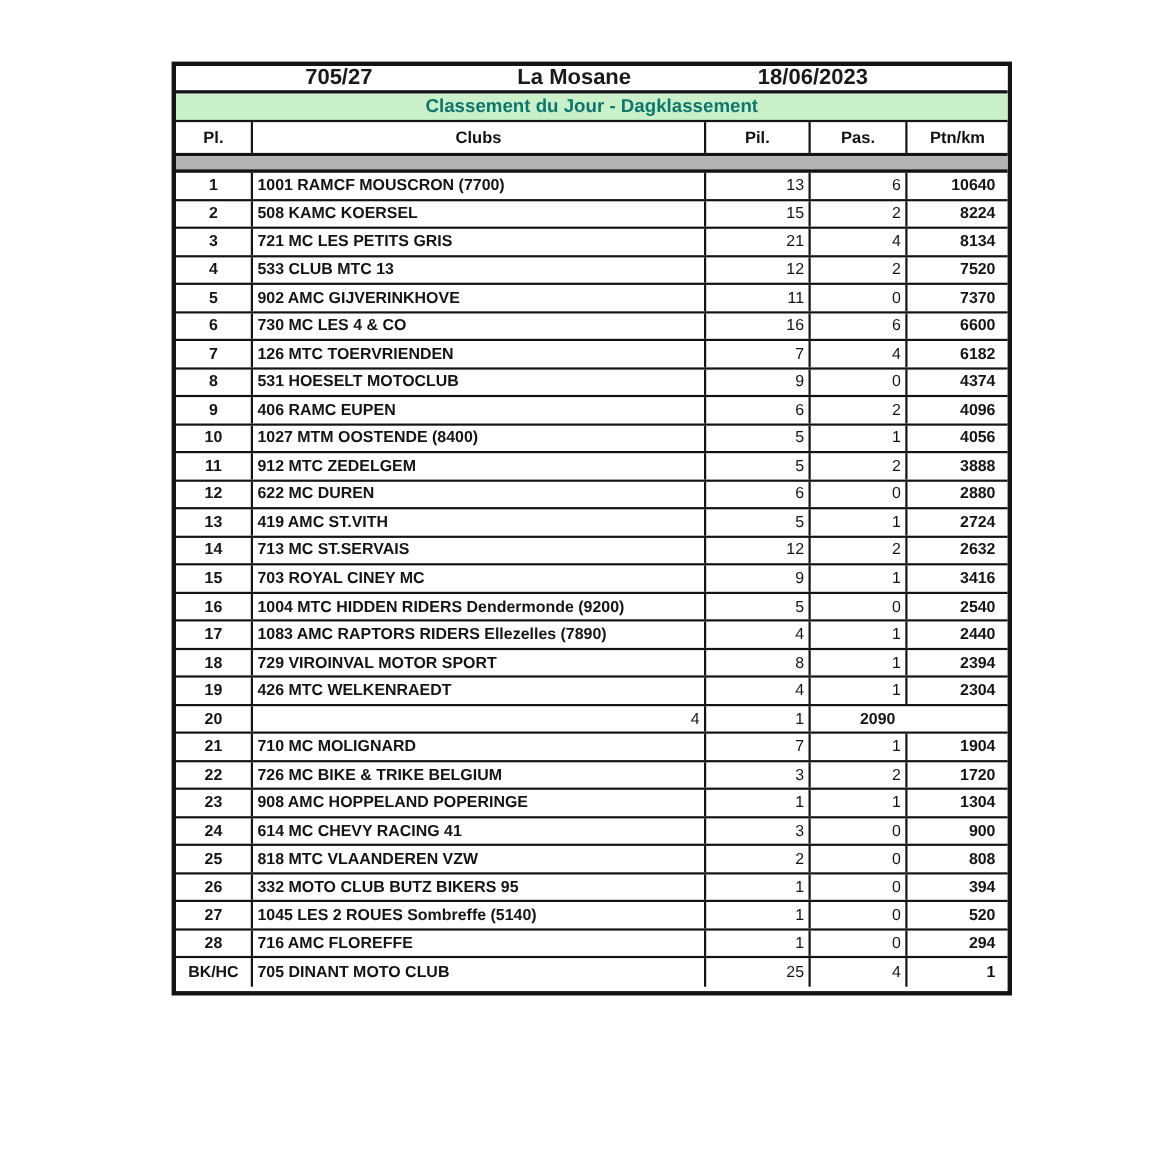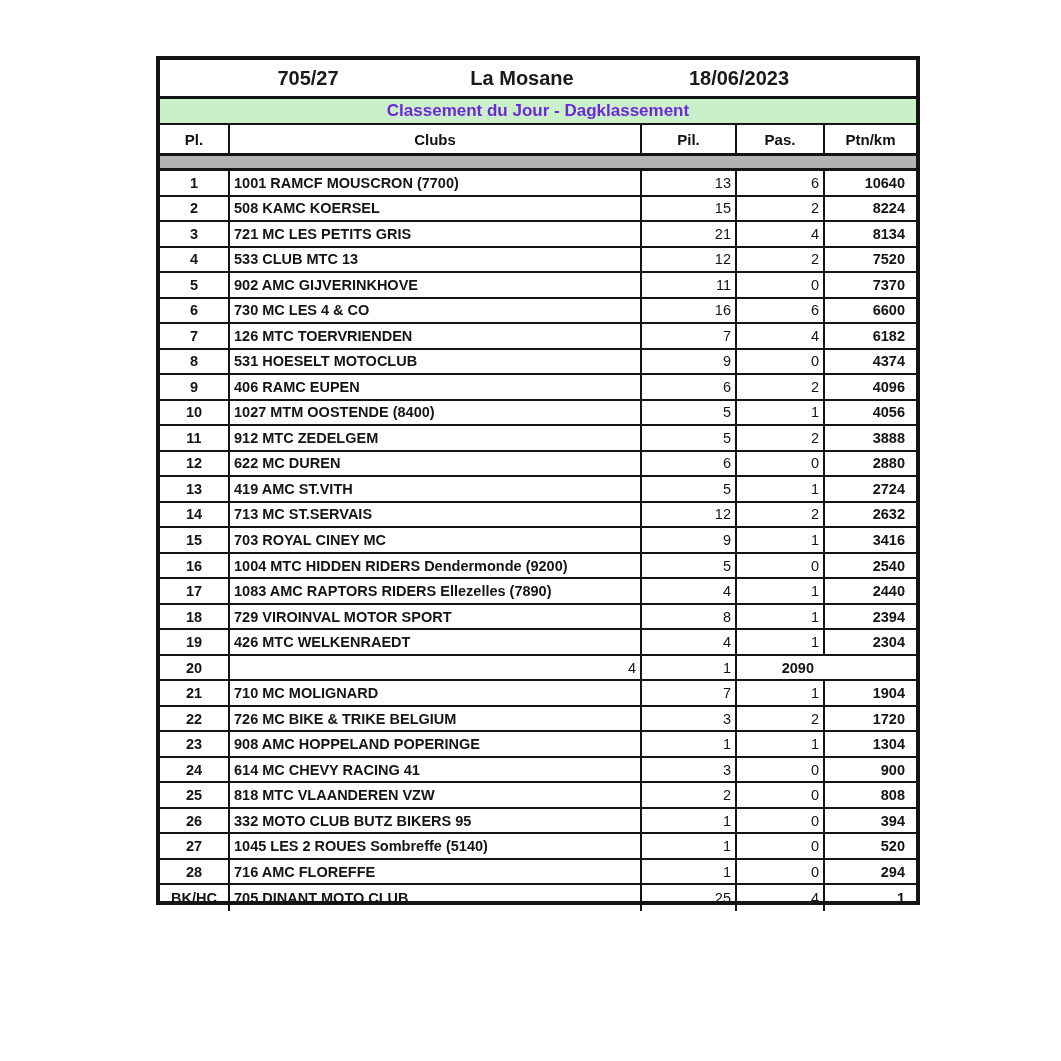--- a/index.html
+++ b/index.html
@@ -16,21 +16,21 @@
     position: absolute;
     left: 156px; top: 56px;
     width: 764px; height: 849px;
     border: 4px solid var(--border, #141414);
     background: #ffffff;
   }
 
   
   .title-row {
     position: relative;
-    height: 39px;
+    height: 25px;
     border-bottom: 3px solid var(--border, #141414);
     background: #ffffff;
   }
   .title-row .tcell {
     position: absolute;
     top: 50%;
     transform: translate(-50%, -50%);
     font-size: 20px;
     font-weight: bold;
     color: #1a1a1a;
@@ -39,21 +39,21 @@
   .t-num  { left: 148px; }
   .t-name { left: 362px; }
   .t-date { left: 579px; }
 
   
   .banner-row {
     height: 26px;
     border-bottom: 2px solid var(--border, #141414);
     background: var(--banner-bg, #c9f0c9);
     display: flex; align-items: center; justify-content: center;
-    font-size: 17px; font-weight: bold; color: #6d28d9;
+    font-size: 17px; font-weight: bold; color: #0f766e;
   }
 
   
   .header-row {
     height: 31px;
     border-bottom: 3px solid var(--border, #141414);
     display: grid;
     grid-template-columns: 70px 412px 95px 88px 91px;
   }
   .header-row .hcell {

